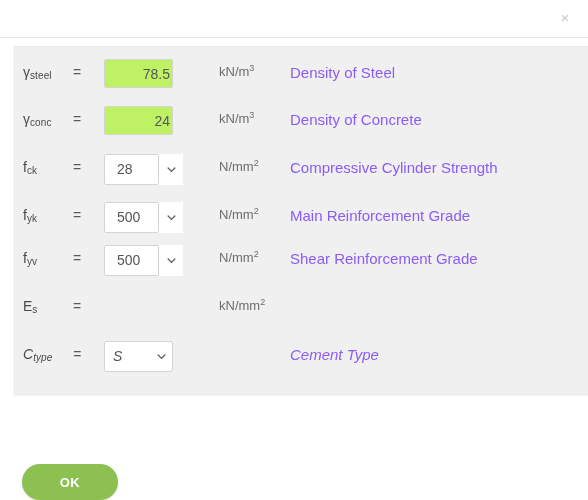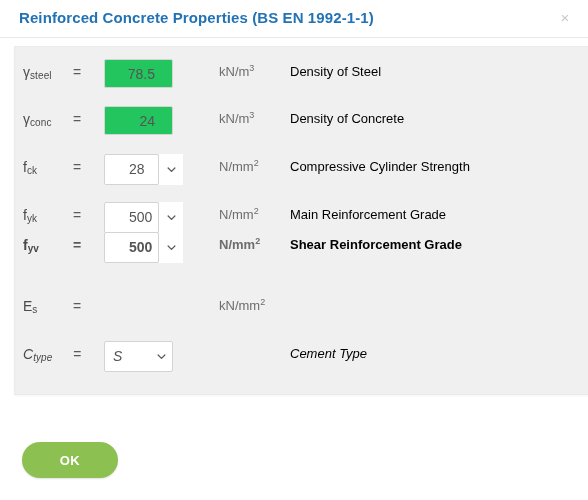--- a/index.html
+++ b/index.html
@@ -104,28 +104,28 @@
   }
 
   
   .numfield {
     position: absolute;
     left: 89px;
     top: 7px;
     width: 69px;
     height: 29px;
     box-sizing: border-box;
-    background: #22c55e;
+    background: #bef264;
     border: 1px solid #d4d4d4;
     border-radius: 2px;
     font-family: "Liberation Sans", sans-serif;
     font-size: 14px;
     color: #555;
     text-align: right;
-    padding: 0 17px 0 4px;
+    padding: 0 2px 0 4px;
     outline: none;
   }
 
   
   .splitsel {
     position: absolute;
     left: 89px;
     top: 7px;
     width: 69px;
     height: 31px;
@@ -137,21 +137,21 @@
     top: 0;
     width: 55px;
     height: 31px;
     box-sizing: border-box;
     background: #ffffff;
     border: 1px solid #d4d4d4;
     border-radius: 2px;
     font-size: 14px;
     color: #555;
     line-height: 29px;
-    padding-left: 24px;
+    padding-left: 12px;
     overflow: hidden;
     white-space: nowrap;
   }
   .splitsel .arrowbox {
     position: absolute;
     left: 55px;
     top: 0;
     width: 24px;
     height: 31px;
     background: #ffffff;
@@ -209,51 +209,50 @@
   .unit sup {
     font-size: 9px;
     vertical-align: baseline;
     position: relative;
     top: -5px;
   }
   .desc {
     position: absolute;
     left: 275px;
     top: 12px;
-    font-size: 13px;
-    color: #000000;
+    font-size: 15px;
+    color: #8b5cf6;
     white-space: nowrap;
   }
 
   
   .ok-btn {
     position: absolute;
     left: 22px;
-    top: 442px;
+    top: 464px;
     width: 96px;
     height: 36px;
     background: #8cc152;
     border: none;
     border-radius: 18px;
     color: #ffffff;
     font-family: "Liberation Sans", sans-serif;
     font-size: 13px;
     font-weight: bold;
     letter-spacing: 0.4px;
     cursor: pointer;
     box-shadow: 0 1px 2px rgba(0,0,0,0.12);
   }
 </style>
 </head>
 <body>
 
 <div class="dialog">
 
   <div class="dlg-header">
-    <div class="dlg-title">Reinforced Concrete Properties (BS EN 1992-1-1)</div>
     <div class="dlg-close">×</div>
   </div>
 
   <div class="panel">
     <div id="rows-container">
         <div class="row" style="top: 5px;">
           <div class="sym"><span>γ</span><sub>steel</sub></div>
           <div class="eq">=</div>
           <input class="numfield" type="text" value="78.5" style="">
           <div class="unit"><span>kN/m</span><sup>3</sup></div>
@@ -287,21 +286,21 @@
             <div class="valbox">500</div>
             <div class="arrowbox">
               <svg class="chev" viewBox="0 0 12 12" aria-hidden="true">
                 <path d="M1.5 4 L6 8.5 L10.5 4" fill="none" stroke="#5c5c5c" stroke-width="1.7" stroke-linecap="round" stroke-linejoin="round"></path>
               </svg>
             </div>
           </div>
           <div class="unit"><span>N/mm</span><sup>2</sup></div>
           <div class="desc">Main Reinforcement Grade</div>
         </div>
-        <div class="row" style="top: 178px; font-weight: bold;">
+        <div class="row" style="top: 191px;">
           <div class="sym"><span>f</span><sub>yv</sub></div>
           <div class="eq">=</div>
           <div class="splitsel">
             <div class="valbox">500</div>
             <div class="arrowbox">
               <svg class="chev" viewBox="0 0 12 12" aria-hidden="true">
                 <path d="M1.5 4 L6 8.5 L10.5 4" fill="none" stroke="#5c5c5c" stroke-width="1.7" stroke-linecap="round" stroke-linejoin="round"></path>
               </svg>
             </div>
           </div>

